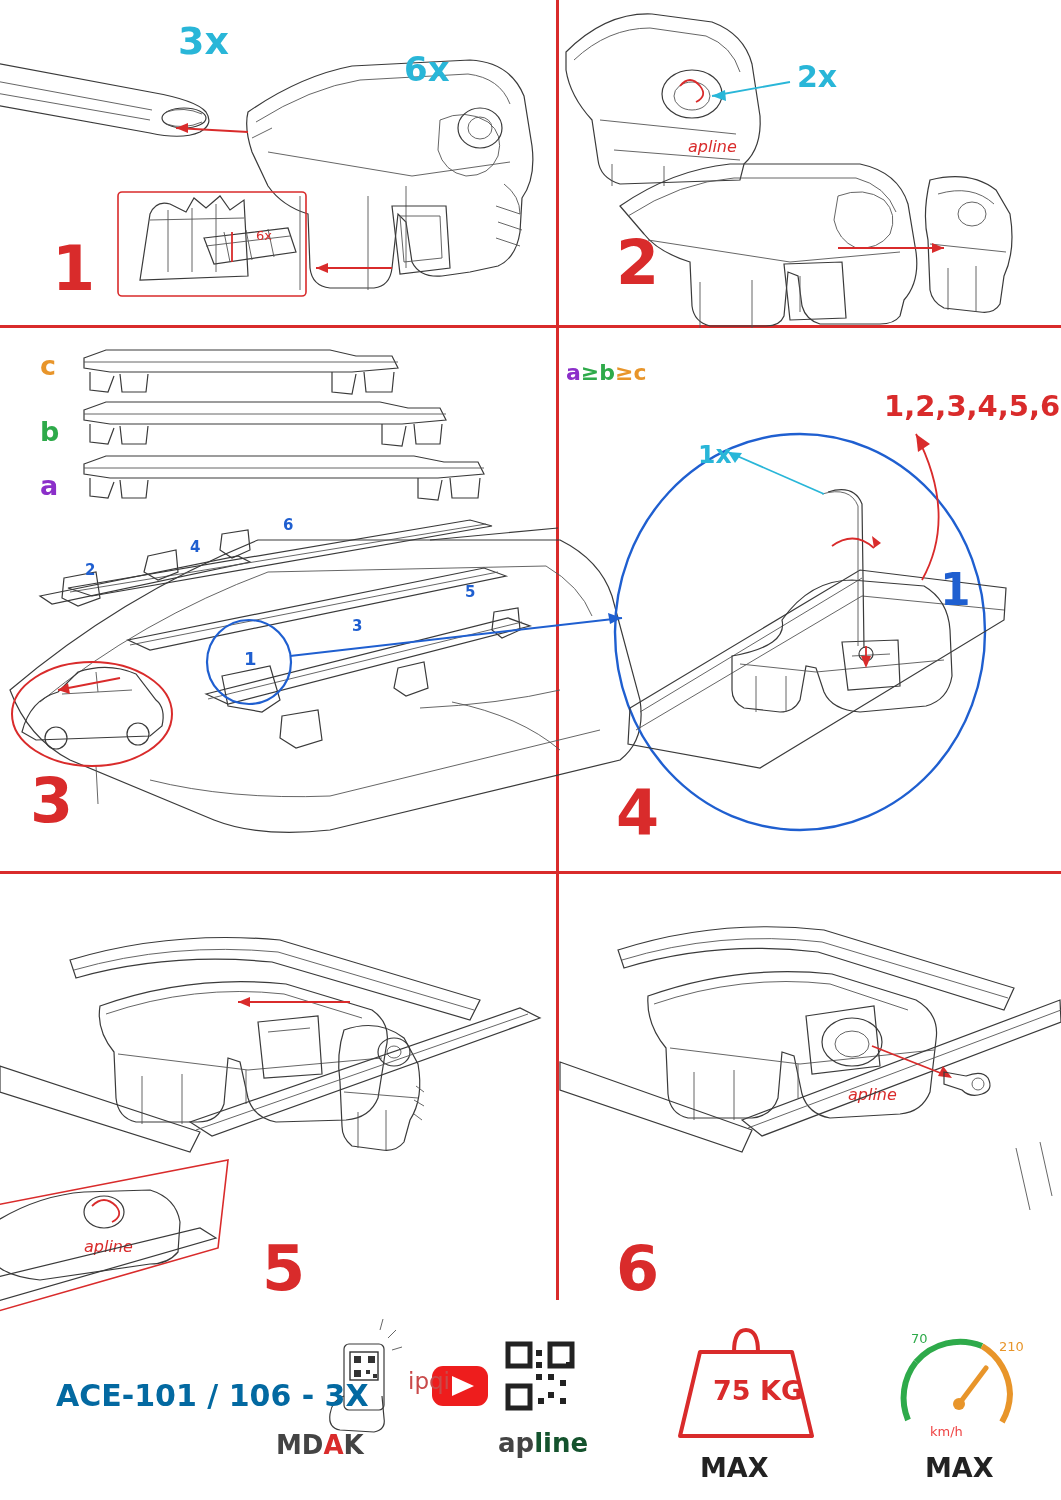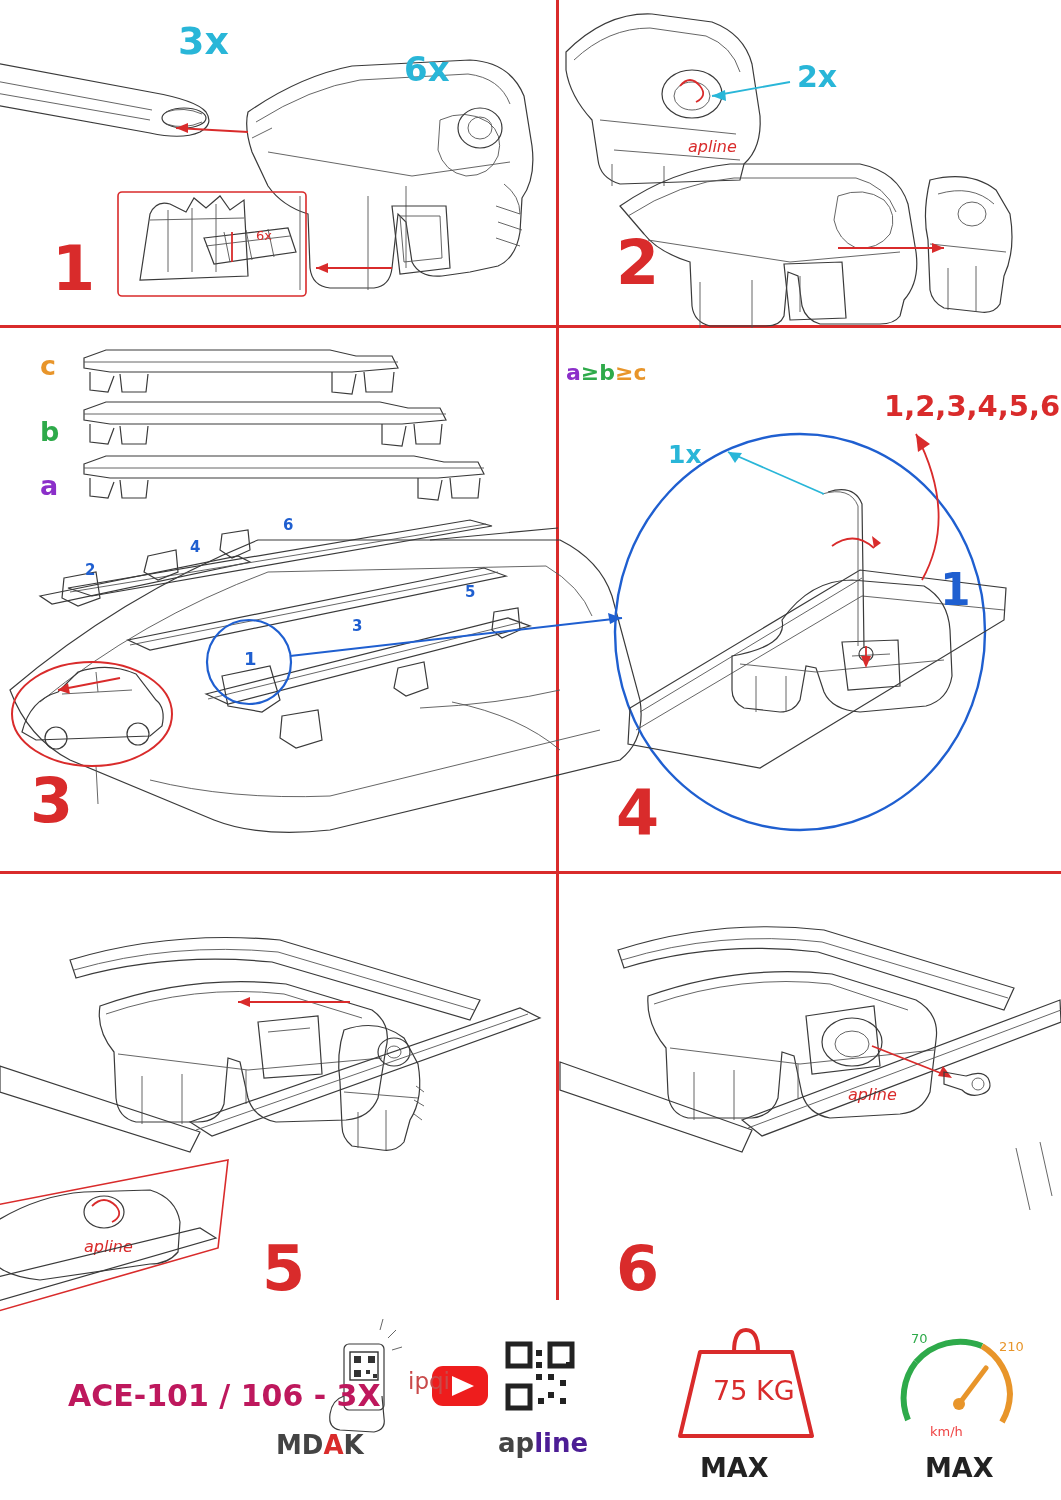--- a/index.html
+++ b/index.html
@@ -42,60 +42,60 @@
   .cyan{color:#29b6d8;}
   .red{color:#d92b2b;}
   .blue{color:#1f5fd0;}
   .green{color:#2eaa4a;}
   .orange{color:#e8952a;}
   .purple{color:#8b2fc9;}
 
   .q3x{left:178px;top:22px;font-size:38px;}
   .q6x{left:404px;top:52px;font-size:34px;}
   .q2x{left:797px;top:62px;font-size:30px;}
-  .q1x{left:668px;top:442px;font-size:25px;}
+  .q1x{left:698px;top:442px;font-size:25px;}
   .num123456{left:884px;top:392px;font-size:29px;}
   .num-one{left:940px;top:568px;font-size:44px;}
 
   .abc-a{left:40px;top:472px;font-size:27px;}
   .abc-b{left:40px;top:418px;font-size:27px;}
   .abc-c{left:40px;top:352px;font-size:27px;}
   .abc-rule{left:566px;top:362px;font-size:22px;}
 
   
   .cnum{position:absolute;font-family:"DejaVu Sans", sans-serif;font-weight:bold;color:#1f5fd0;font-size:15px;}
   .cn1{left:244px;top:648px;font-size:18px;}
   .cn2{left:85px;top:561px;}
   .cn3{left:352px;top:617px;}
   .cn4{left:190px;top:538px;}
   .cn5{left:465px;top:583px;}
   .cn6{left:283px;top:516px;}
 
   
   .model-code{
-    position:absolute;left:68px;top:1378px;
+    position:absolute;left:56px;top:1378px;
     font-family:"DejaVu Sans", sans-serif;font-weight:bold;
-    font-size:30px;color:#be185d;letter-spacing:0px;
+    font-size:30px;color:#0369a1;letter-spacing:0px;
   }
   .brand{
     position:absolute;left:52px;top:1424px;
     font-family:"DejaVu Sans", sans-serif;font-weight:bold;font-size:28px;
   }
   .brand .a{color:#3b3bbd;}
   .brand .b{color:#d92b2b;}
 
   .mdak{position:absolute;left:276px;top:1430px;font-family:"DejaVu Sans", sans-serif;font-weight:bold;font-size:26px;color:#444;}
   .mdak .accent{color:#d92b2b;}
   .ipqi{position:absolute;left:408px;top:1368px;font-family:"DejaVu Sans", sans-serif;font-size:23px;color:#c94a4a;}
   .apline{position:absolute;left:498px;top:1428px;font-family:"DejaVu Sans", sans-serif;font-weight:bold;font-size:26px;color:#444;}
-  .apline .accent{color:#4c1d95;}
+  .apline .accent{color:#14532d;}
 
   .max-weight{position:absolute;left:700px;top:1452px;font-family:"DejaVu Sans", sans-serif;font-weight:bold;font-size:27px;color:#222;}
   .max-speed{position:absolute;left:925px;top:1452px;font-family:"DejaVu Sans", sans-serif;font-weight:bold;font-size:27px;color:#222;}
-  .kg-text{position:absolute;left:713px;top:1375px;font-family:"DejaVu Sans", sans-serif;font-weight:normal;font-size:27px;color:#d92b2b;}
+  .kg-text{position:absolute;left:713px;top:1375px;font-family:"DejaVu Sans", sans-serif;font-weight:bold;font-size:27px;color:#d92b2b;}
   .kmh{position:absolute;left:930px;top:1424px;font-family:"DejaVu Sans", sans-serif;font-size:13px;color:#ef4444;}
   .spd60{position:absolute;left:911px;top:1331px;font-family:"DejaVu Sans", sans-serif;font-size:13px;color:#2eaa4a;}
   .spd120{position:absolute;left:999px;top:1339px;font-family:"DejaVu Sans", sans-serif;font-size:13px;color:#e8952a;}
 
   svg{position:absolute;left:0;top:0;}
   .ln{fill:none;stroke:#3a3a3a;stroke-width:1.2;}
   .ln-thin{fill:none;stroke:#555;stroke-width:0.9;}
   .arr-red{fill:none;stroke:#d92b2b;stroke-width:1.8;}
   .arr-blue{fill:none;stroke:#1f5fd0;stroke-width:2;}
   .arr-cyan{fill:none;stroke:#29b6d8;stroke-width:1.8;}

